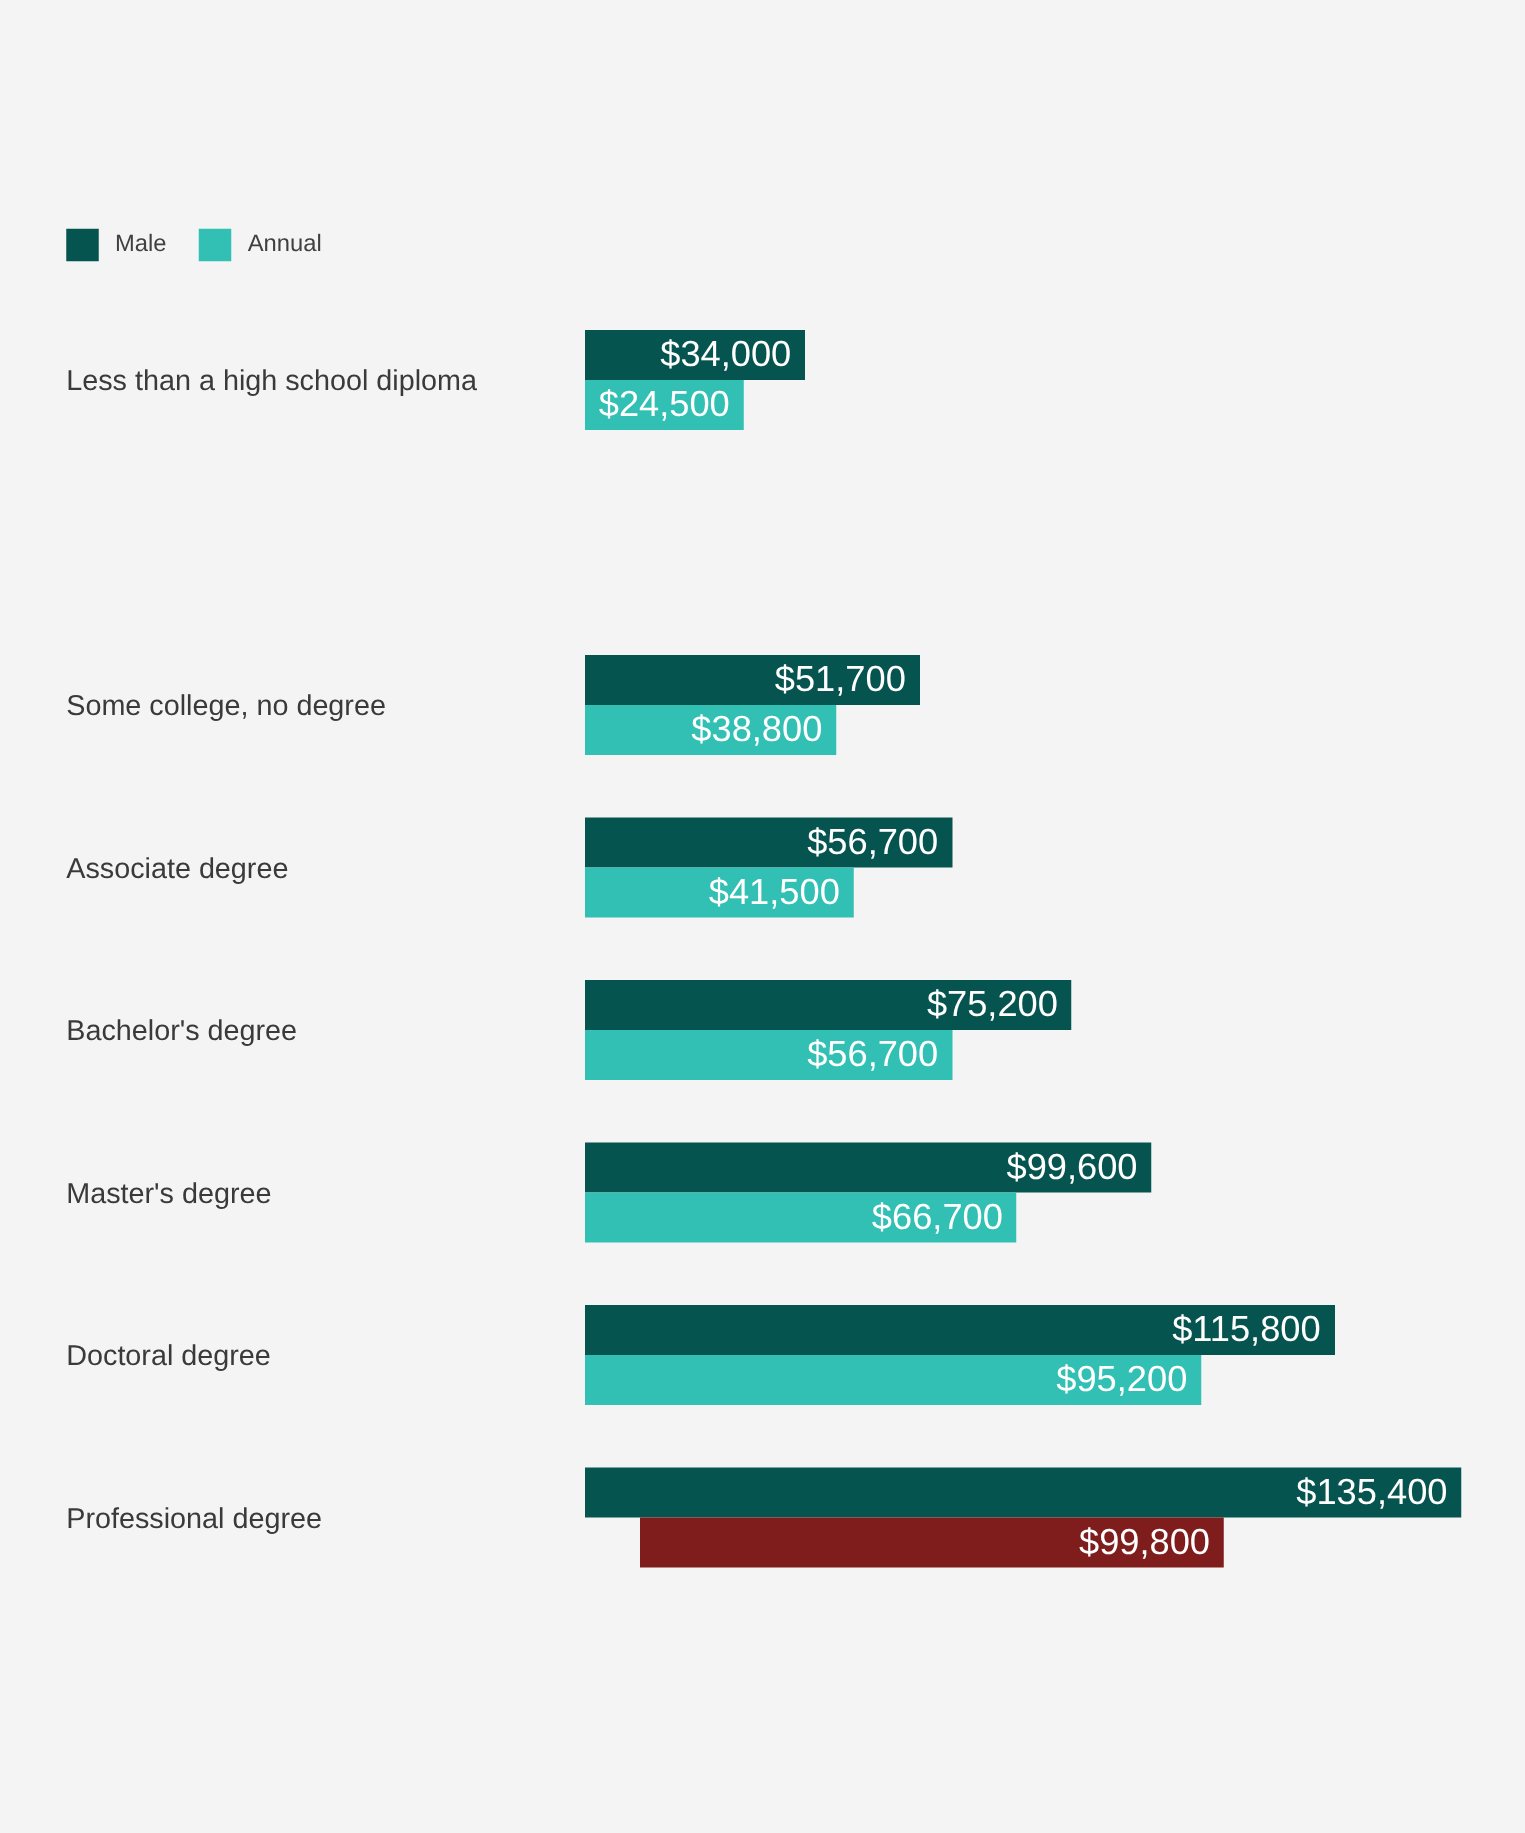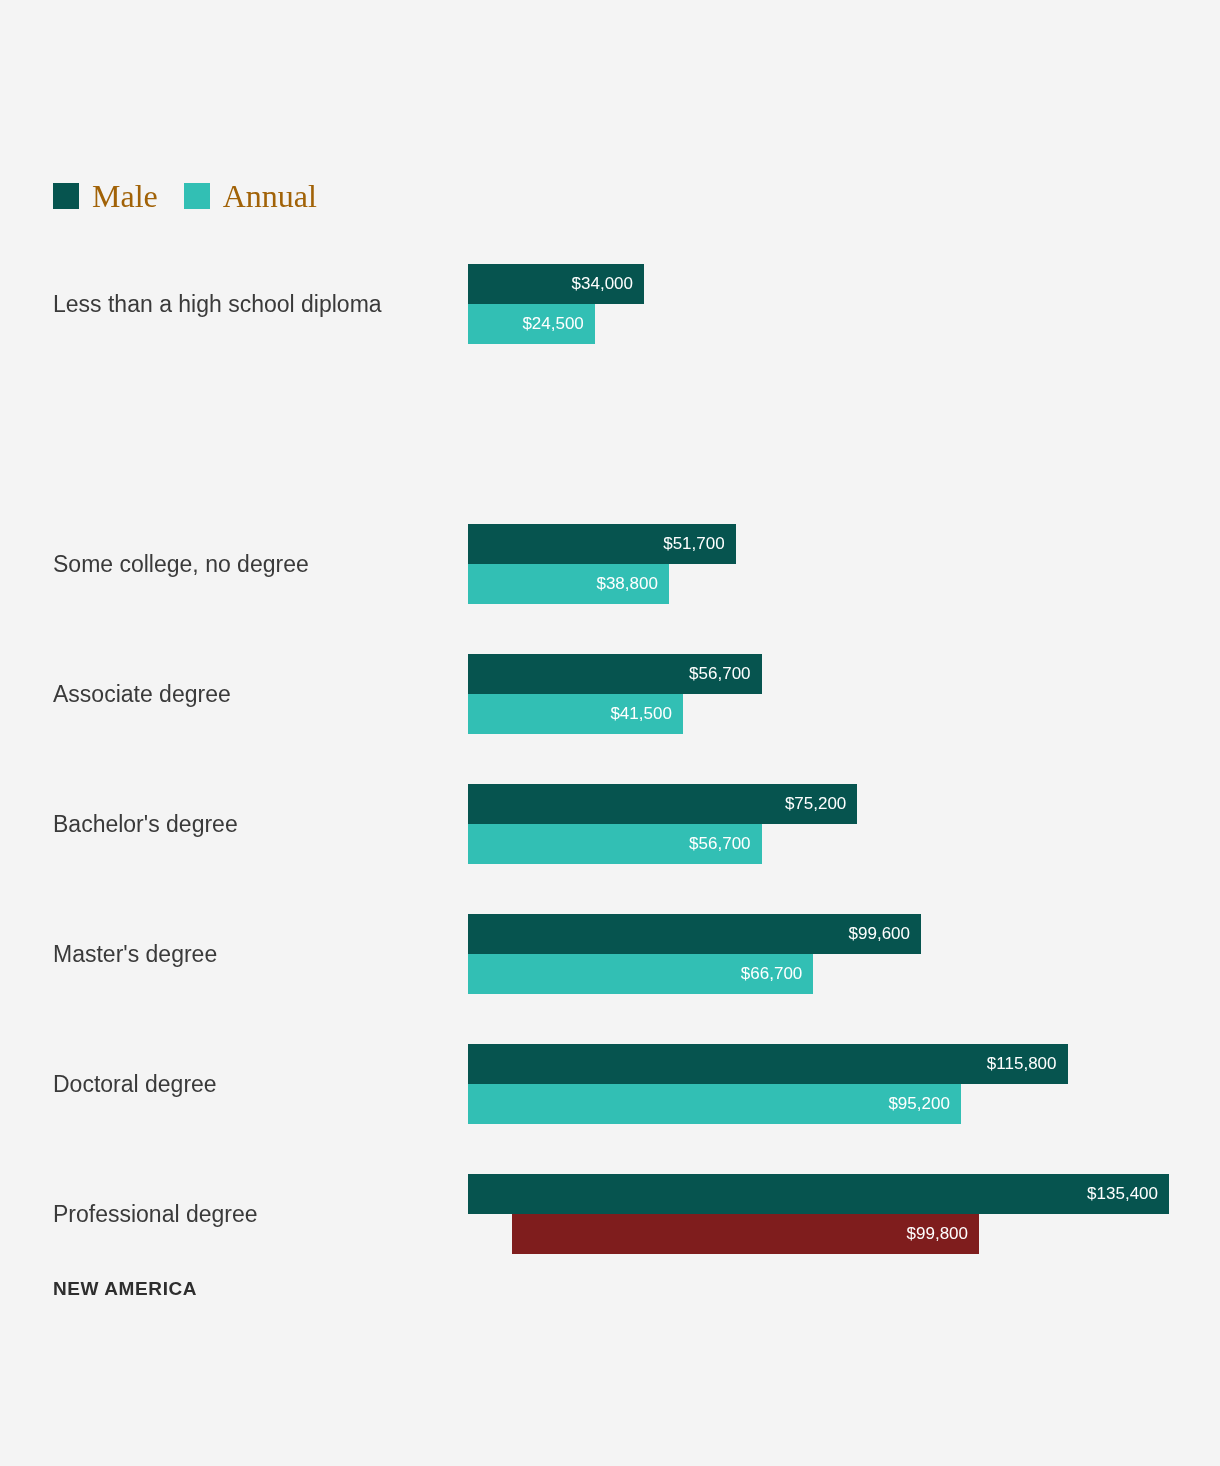--- a/index.html
+++ b/index.html
@@ -53,26 +53,25 @@
     align-items: center;
     gap: 13px;
   }
   .legend-swatch {
     width: 26px;
     height: 26px;
     display: block;
     flex: 0 0 auto;
   }
   .legend-label {
-    font-size: 32px;
+    font-size: 19px;
     line-height: 26px;
-    color: #a16207;
+    color: #404040;
     font-weight: 400;
     white-space: nowrap;
-    font-family: Liberation Serif, serif;
   }
 
   
   .plot {
     position: absolute;
     left: 0;
     top: 16px;
     width: 1220px;
     height: 1270px;
   }
@@ -113,21 +112,21 @@
     align-items: center;
     justify-content: flex-end;
     box-sizing: border-box;
     padding-right: 11px;
   }
   .bar.male   { top: 0px;  background: #06544f; }
   .bar.female { top: 40px; background: #32bfb4; }
 
   .bar-value {
     color: #ffffff;
-    font-size: 17px;
+    font-size: 29px;
     line-height: 24px;
     font-weight: 400;
     white-space: nowrap;
   }
 
   
   .footer {
     position: absolute;
     left: 53px;
     top: 1278px;
@@ -245,16 +244,15 @@
             <span class="bar-value">$135,400</span>
           </div>
           <div class="bar female" style="width: 467px; background: #7f1d1d; margin-left: 44px;">
             <span class="bar-value">$99,800</span>
           </div>
         </div>
       </div>
     </div>
 
   <div class="footer">
-    <p class="brand">NEW AMERICA</p>
   </div>
 
 </div>
 
 </body></html>

